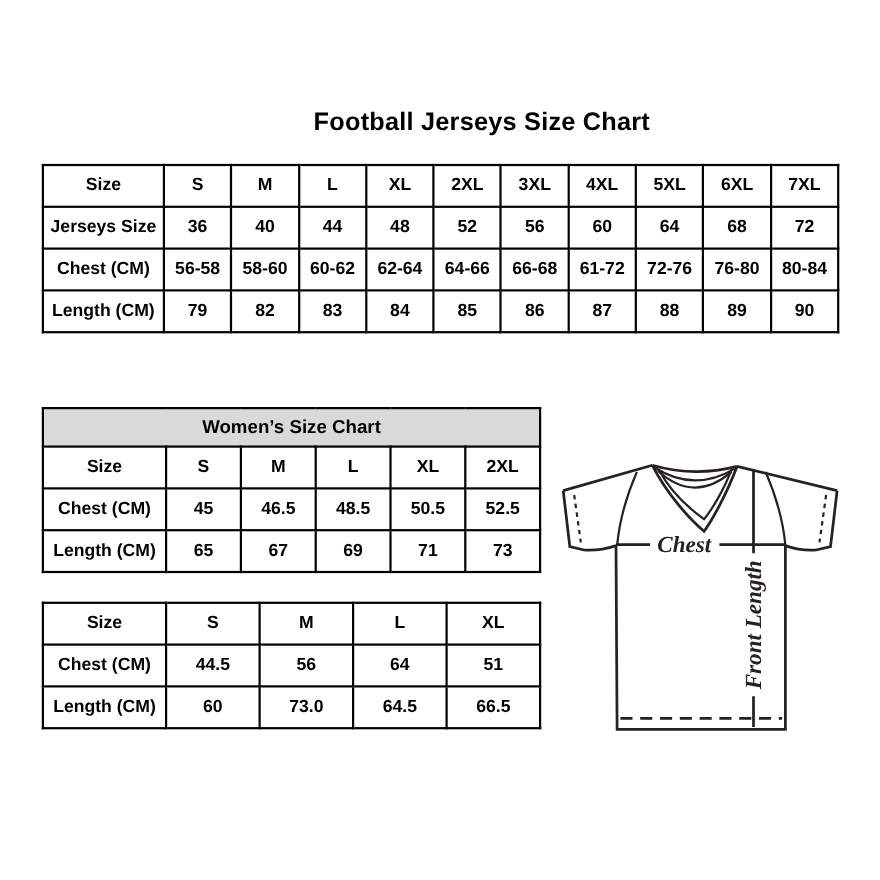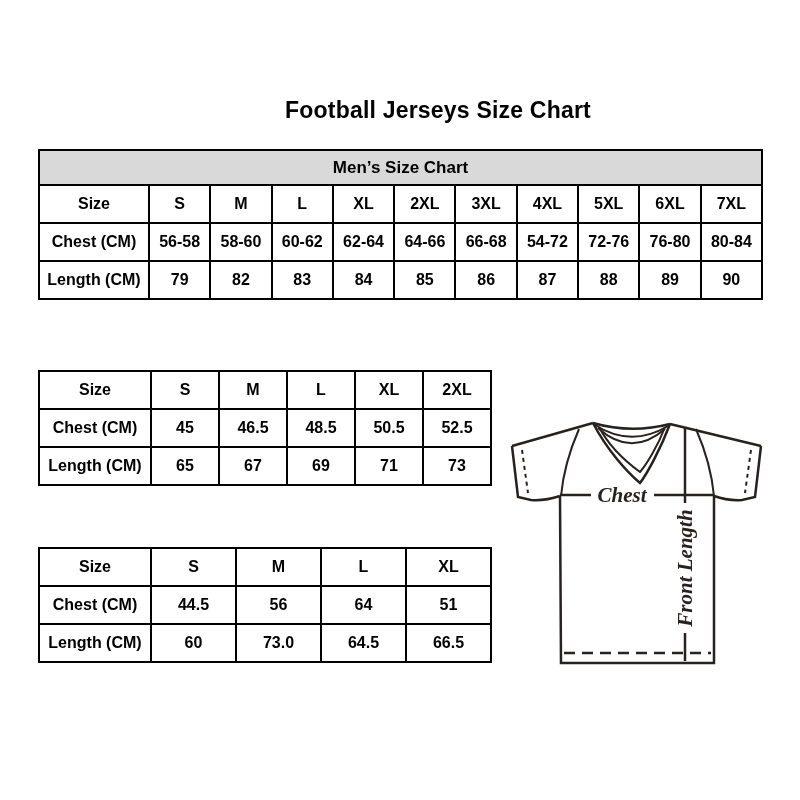--- a/index.html
+++ b/index.html
@@ -75,45 +75,55 @@
         <col>
         <col>
         <col>
         <col>
         <col>
         <col>
         <col>
         <col>
       </colgroup>
       <tbody>
-        <tr class="hdr">
-          <td colspan="11">Men’s Size Chart</td>
-        </tr>
         <tr>
           <td>Size</td>
           <td>S</td>
           <td>M</td>
           <td>L</td>
           <td>XL</td>
           <td>2XL</td>
           <td>3XL</td>
           <td>4XL</td>
           <td>5XL</td>
           <td>6XL</td>
           <td>7XL</td>
         </tr>
         <tr>
+          <td>Jerseys Size</td>
+          <td>36</td>
+          <td>40</td>
+          <td>44</td>
+          <td>48</td>
+          <td>52</td>
+          <td>56</td>
+          <td>60</td>
+          <td>64</td>
+          <td>68</td>
+          <td>72</td>
+        </tr>
+        <tr>
           <td>Chest (CM)</td>
           <td>56-58</td>
           <td>58-60</td>
           <td>60-62</td>
           <td>62-64</td>
           <td>64-66</td>
           <td>66-68</td>
-          <td>54-72</td>
+          <td>61-72</td>
           <td>72-76</td>
           <td>76-80</td>
           <td>80-84</td>
         </tr>
         <tr>
           <td>Length (CM)</td>
           <td>79</td>
           <td>82</td>
           <td>83</td>
           <td>84</td>
@@ -131,20 +141,23 @@
     <table>
       <colgroup>
         <col style="width: 112px;">
         <col>
         <col>
         <col>
         <col>
         <col>
       </colgroup>
       <tbody>
+        <tr class="hdr">
+          <td colspan="6">Women’s Size Chart</td>
+        </tr>
         <tr>
           <td>Size</td>
           <td>S</td>
           <td>M</td>
           <td>L</td>
           <td>XL</td>
           <td>2XL</td>
         </tr>
         <tr>
           <td>Chest (CM)</td>

